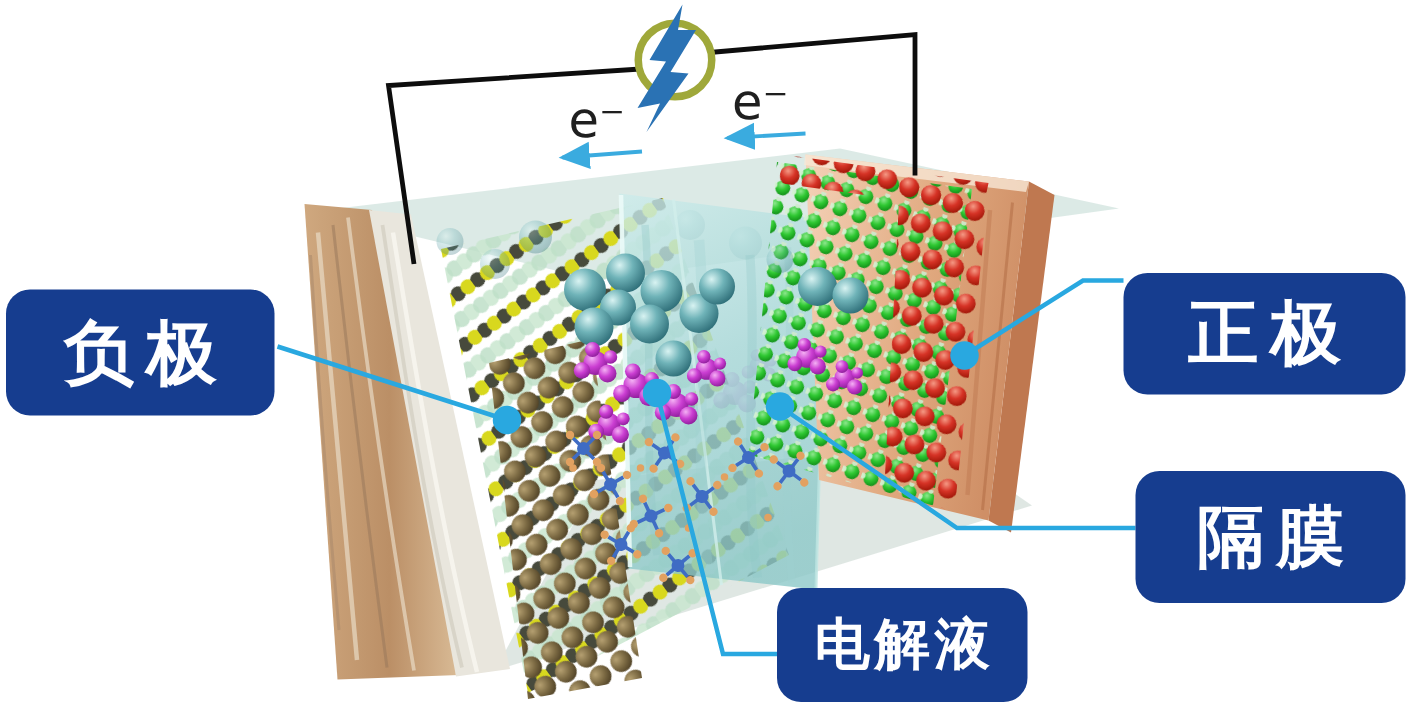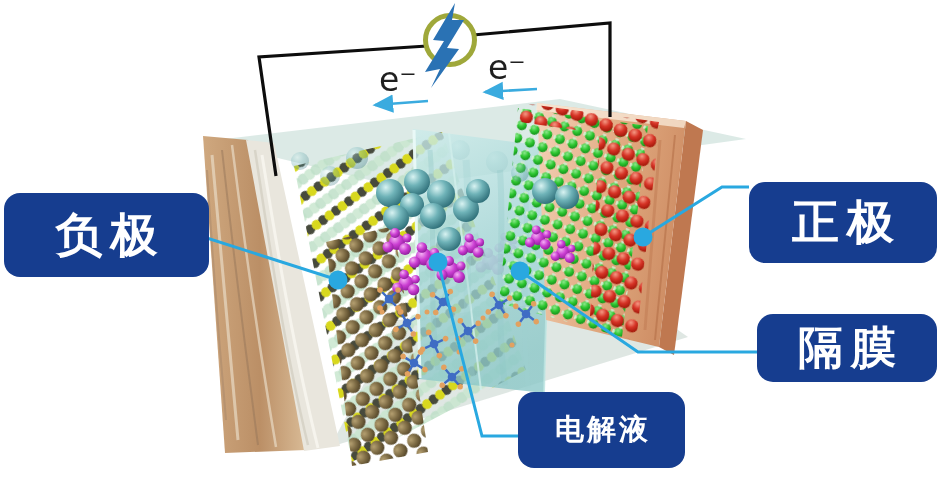--- a/index.html
+++ b/index.html
@@ -3,24 +3,24 @@
 <meta charset="utf-8">
 <style>
   html,body{margin:0;padding:0;background:#ffffff;}
   .stage{position:relative;width:940px;height:483px;background:#ffffff;overflow:hidden;
          font-family:"Liberation Sans",sans-serif;}
   .stage svg{position:absolute;left:0;top:0;}
   .label{position:absolute;background:#163d8f;color:#ffffff;border-radius:16px;
          display:flex;align-items:center;justify-content:center;
          font-weight:bold;font-family:"Liberation Sans",sans-serif;}
   .label span{letter-spacing:8px;margin-left:8px;}
-  .label-anode{left:4px;top:193px;width:205px;height:84px;font-size:47px;}
+  .label-anode{left:4px;top:193px;width:179px;height:84px;font-size:47px;}
   .label-cathode{left:749px;top:146px;width:188px;height:81px;font-size:47px;margin-top:36px;}
-  .label-separator{left:757px;top:314px;width:180px;height:68px;font-size:45px;}
-  .label-electrolyte{left:518px;top:392px;width:167px;height:76px;font-size:29px;}
+  .label-separator{left:757px;top:314px;width:180px;height:88px;font-size:45px;}
+  .label-electrolyte{left:518px;top:392px;width:167px;height:76px;font-size:37px;}
   .label-electrolyte span{letter-spacing:3px;margin-left:3px;}
   .elabel{position:absolute;color:#1f1f1f;font-family:"DejaVu Sans",sans-serif;
           font-size:33px;font-weight:normal;}
   .elabel-left{left:379px;top:60px;}
   .elabel-right{left:488px;top:48px;}
 </style>
 </head>
 <body>
 
 <div class="stage">

